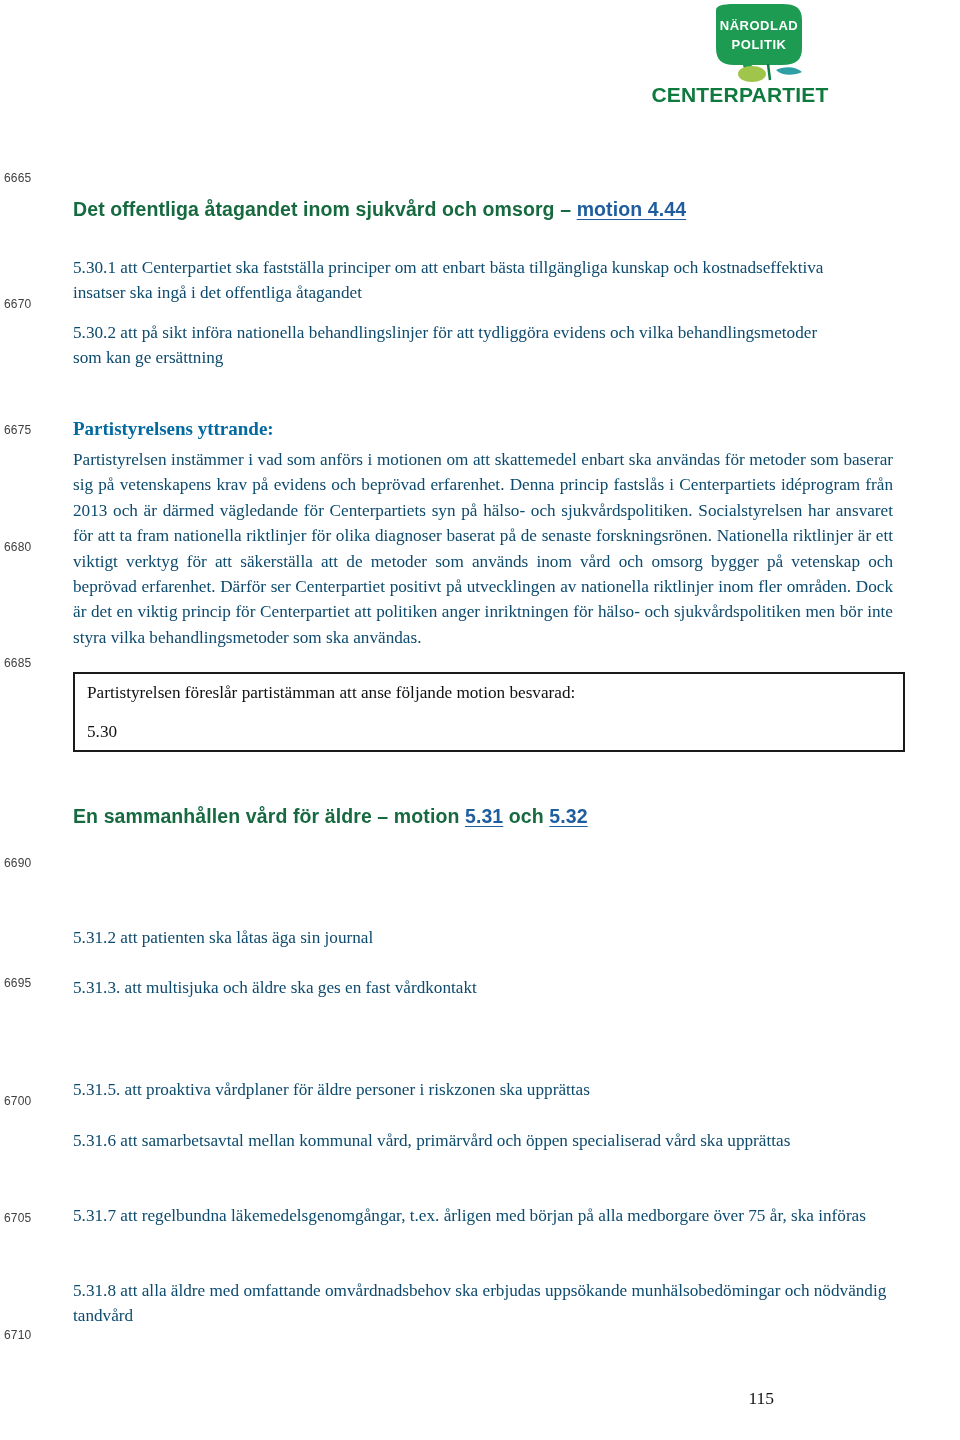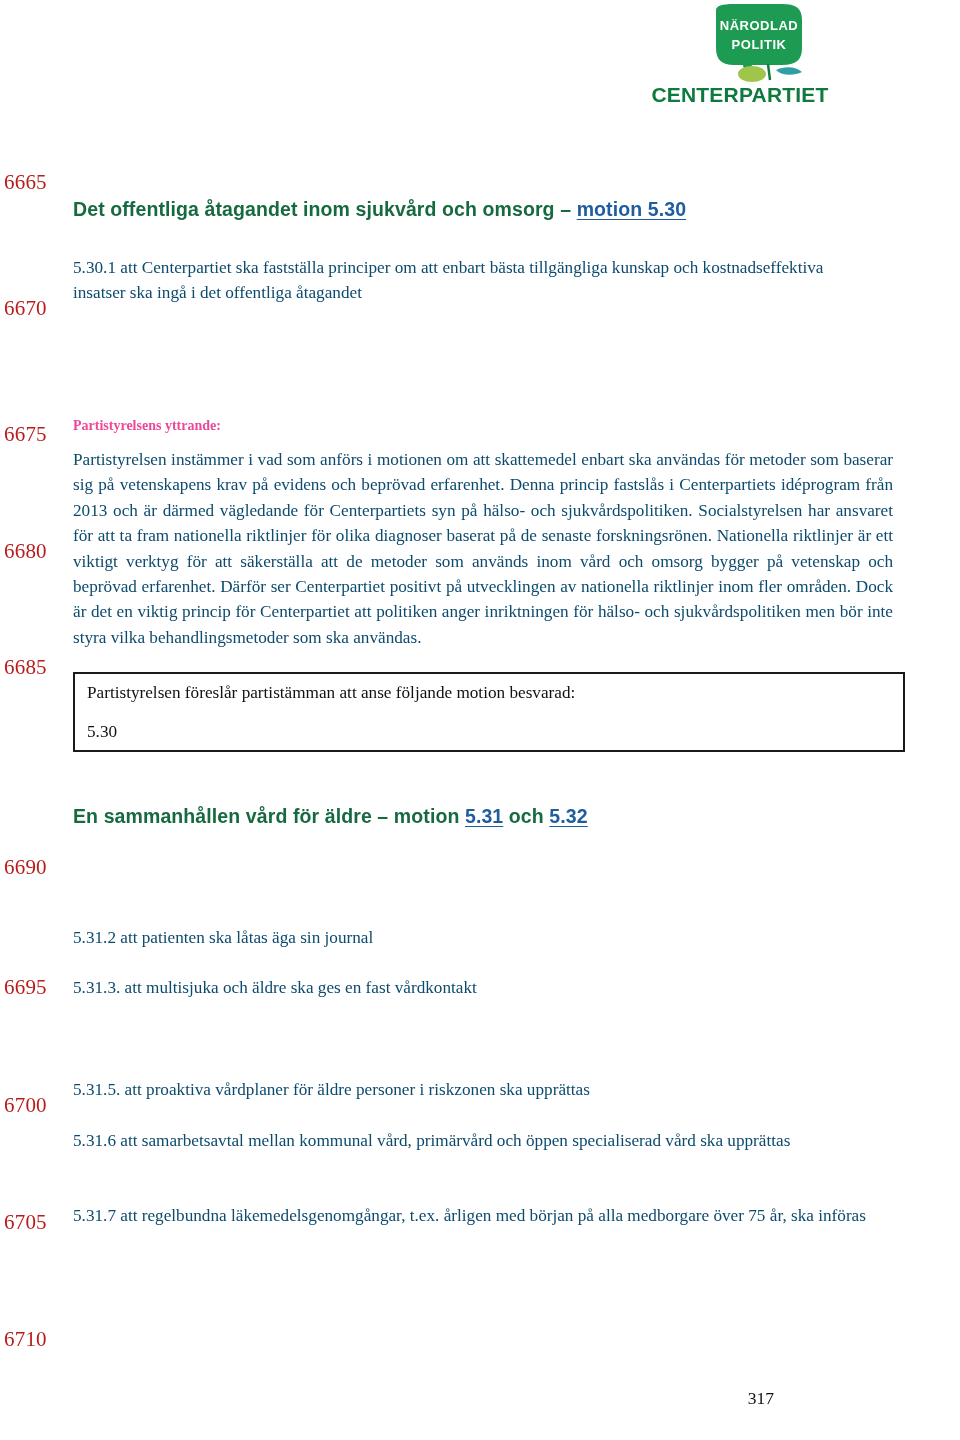--- a/index.html
+++ b/index.html
@@ -32,24 +32,24 @@
     top: 0; left: 0;
     width: 836px;
     height: 1440px;
   }
 
   
   .linenum {
     position: absolute;
     left: 4px;
     width: 64px;
-    font-family: Liberation Serif, serif;
-    font-size: 21px;
+    font-family: Liberation Sans, sans-serif;
+    font-size: 12px;
     line-height: 1;
-    color: #b91c1c;
+    color: #404040;
     letter-spacing: 0.2px;
   }
 
   
   .content {
     position: absolute;
     left: 73px;
     width: 832px;
   }
 
@@ -64,22 +64,22 @@
   }
   .doc-heading .lnk {
     color: #1f5d9e;
     text-decoration: underline;
     text-underline-offset: 3px;
   }
 
   .sub-heading {
     font-family: "Liberation Serif", "DejaVu Serif", serif;
     font-weight: bold;
-    font-size: 14px;
-    color: #ec4899;
+    font-size: 19px;
+    color: #0369a1;
   }
 
   
   .para {
     font-family: "Liberation Serif", "DejaVu Serif", serif;
     font-size: 17.2px;
     line-height: 25.4px;
     color: #0c4a6e;
     text-align: left;
   }
@@ -145,25 +145,26 @@
   <div class="linenum" style="top:424px">6675</div>
   <div class="linenum" style="top:541px">6680</div>
   <div class="linenum" style="top:657px">6685</div>
   <div class="linenum" style="top:857px">6690</div>
   <div class="linenum" style="top:977px">6695</div>
   <div class="linenum" style="top:1095px">6700</div>
   <div class="linenum" style="top:1212px">6705</div>
   <div class="linenum" style="top:1329px">6710</div>
 
   <div class="content doc-heading" style="top:198px">
-    <span>Det offentliga åtagandet inom sjukvård och omsorg – </span><span class="lnk">motion 5.30</span>
+    <span>Det offentliga åtagandet inom sjukvård och omsorg – </span><span class="lnk">motion 4.44</span>
   </div>
 
   <div class="content para" style="top:255px; width:800px">5.30.1 att Centerpartiet ska fastställa principer om att enbart bästa tillgängliga kunskap och kostnadseffektiva insatser ska ingå i det offentliga åtagandet</div>
 
+  <div class="content para" style="top:320px; width:760px">5.30.2 att på sikt införa nationella behandlingslinjer för att tydliggöra evidens och vilka behandlingsmetoder som kan ge ersättning</div>
 
   <div class="content sub-heading" style="top:418px">Partistyrelsens yttrande:</div>
 
   <div class="content para" style="top:447px; width:820px; text-align:justify">Partistyrelsen instämmer i vad som anförs i motionen om att skattemedel enbart ska användas för metoder som baserar sig på vetenskapens krav på evidens och beprövad erfarenhet. Denna princip fastslås i Centerpartiets idéprogram från 2013 och är därmed vägledande för Centerpartiets syn på hälso- och sjukvårdspolitiken. Socialstyrelsen har ansvaret för att ta fram nationella riktlinjer för olika diagnoser baserat på de senaste forskningsrönen. Nationella riktlinjer är ett viktigt verktyg för att säkerställa att de metoder som används inom vård och omsorg bygger på vetenskap och beprövad erfarenhet. Därför ser Centerpartiet positivt på utvecklingen av nationella riktlinjer inom fler områden. Dock är det en viktig princip för Centerpartiet att politiken anger inriktningen för hälso- och sjukvårdspolitiken men bör inte styra vilka behandlingsmetoder som ska användas.</div>
 
   <div class="propbox">
     <div class="propline prop-text">Partistyrelsen föreslår partistämman att anse följande motion besvarad:</div>
     <div class="propline prop-ref">5.30</div>
   </div>
 
@@ -176,17 +177,18 @@
 
   <div class="content para" style="top:975px; width:810px">5.31.3. att multisjuka och äldre ska ges en fast vårdkontakt</div>
 
 
   <div class="content para" style="top:1077px; width:810px">5.31.5. att proaktiva vårdplaner för äldre personer i riskzonen ska upprättas</div>
 
   <div class="content para" style="top:1128px; width:800px">5.31.6 att samarbetsavtal mellan kommunal vård, primärvård och öppen specialiserad vård ska upprättas</div>
 
   <div class="content para" style="top:1203px; width:830px">5.31.7 att regelbundna läkemedelsgenomgångar, t.ex. årligen med början på alla medborgare över 75 år, ska införas</div>
 
+  <div class="content para" style="top:1278px; width:830px">5.31.8 att alla äldre med omfattande omvårdnadsbehov ska erbjudas uppsökande munhälsobedömingar och nödvändig tandvård</div>
 
 
-  <div class="pagenum">317</div>
+  <div class="pagenum">115</div>
 
 </div>
 
 </body></html>

